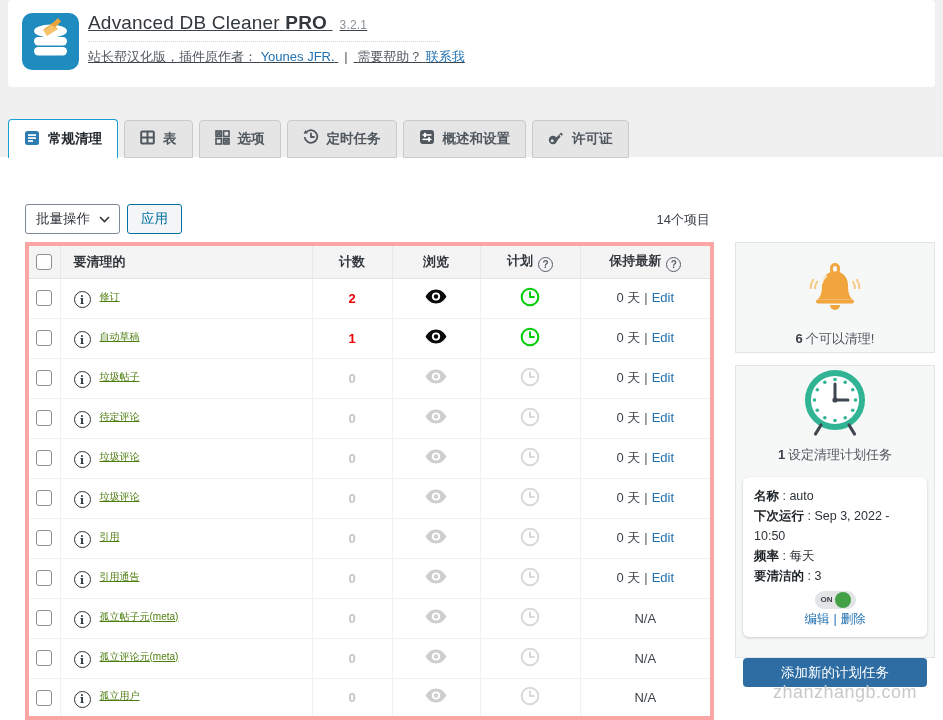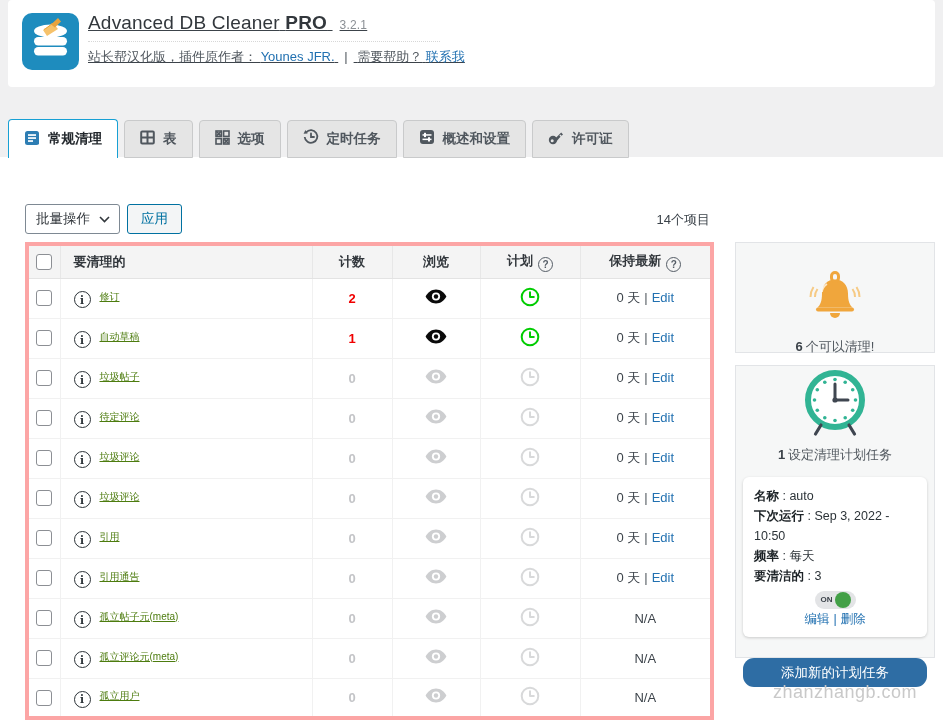--- a/index.html
+++ b/index.html
@@ -91,21 +91,21 @@
     display:inline-flex; align-items:center; justify-content:center;
     width:15px; height:15px; border:1.2px solid #555d66; border-radius:50%;
     font-size:10px; font-weight:bold; color:#555d66; margin-left:5px; vertical-align:-3px; cursor:pointer;
   }
 
   
   .side-card {
     position:absolute; left:735px; width:200px; background:#f6f7f7;
     border:1px solid #e2e4e7; text-align:center;
   }
-  .card-clean { top:242px; height:111px; padding-top:28px; }
+  .card-clean { top:242px; height:111px; padding-top:20px; }
   .clean-text { margin-top:9px; font-size:13px; color:#50575e; }
   .clean-text b { color:#3c434a; margin-right:3px; }
   .card-sched { top:365px; height:293px; padding-top:0; }
   .sched-text { margin-top:4px; font-size:13px; color:#50575e; }
   .sched-text b { color:#3c434a; margin-right:3px; }
   .sched-box {
     margin:13px auto 0; width:184px; background:#fff; border-radius:6px;
     box-shadow:0 1px 3px rgba(0,0,0,.18); padding:9px 11px 8px; text-align:left;
     font-size:12.5px; color:#2c3338; line-height:1.6;
   }
@@ -115,21 +115,21 @@
     display:inline-flex; align-items:center; width:41px; height:18px;
     background:#e3e4e6; border-radius:9px; cursor:pointer;
   }
   .toggle .on-label { font-size:8px; font-weight:bold; color:#3c434a; margin:0 2px 0 6px; }
   .toggle .knob { width:16px; height:16px; border-radius:50%; background:#43a047; }
   .sched-links { font-size:12.5px; }
   .sched-links a { color:#2271b1; text-decoration:none; cursor:pointer; }
   .sched-links .lsep { color:#2271b1; margin:0 4px; }
   .add-btn {
     display:block; margin:21px auto 0; width:184px; height:29px;
-    background:#2e6da4; border:none; border-radius:11px; color:#fff; font-size:13.5px;
+    background:#2e6da4; border:none; border-radius:4px; color:#fff; font-size:13.5px;
     font-family:inherit; cursor:pointer;
   }
   .watermark { position:absolute; right:26px; top:682px; font-size:18px; color:#c9c9c9; letter-spacing:.5px; }
 </style>
 </head>
 <body>
 
 <div class="top-bg"></div>
 
 <div class="header-card">

